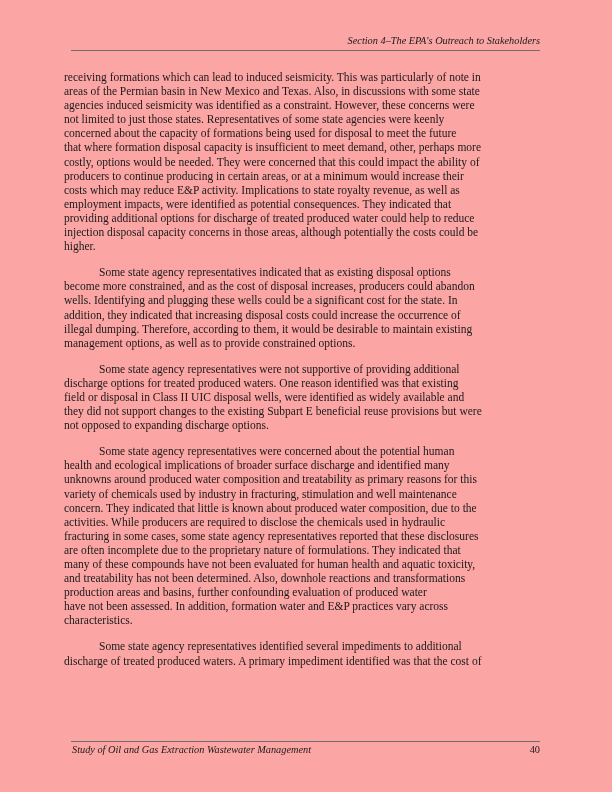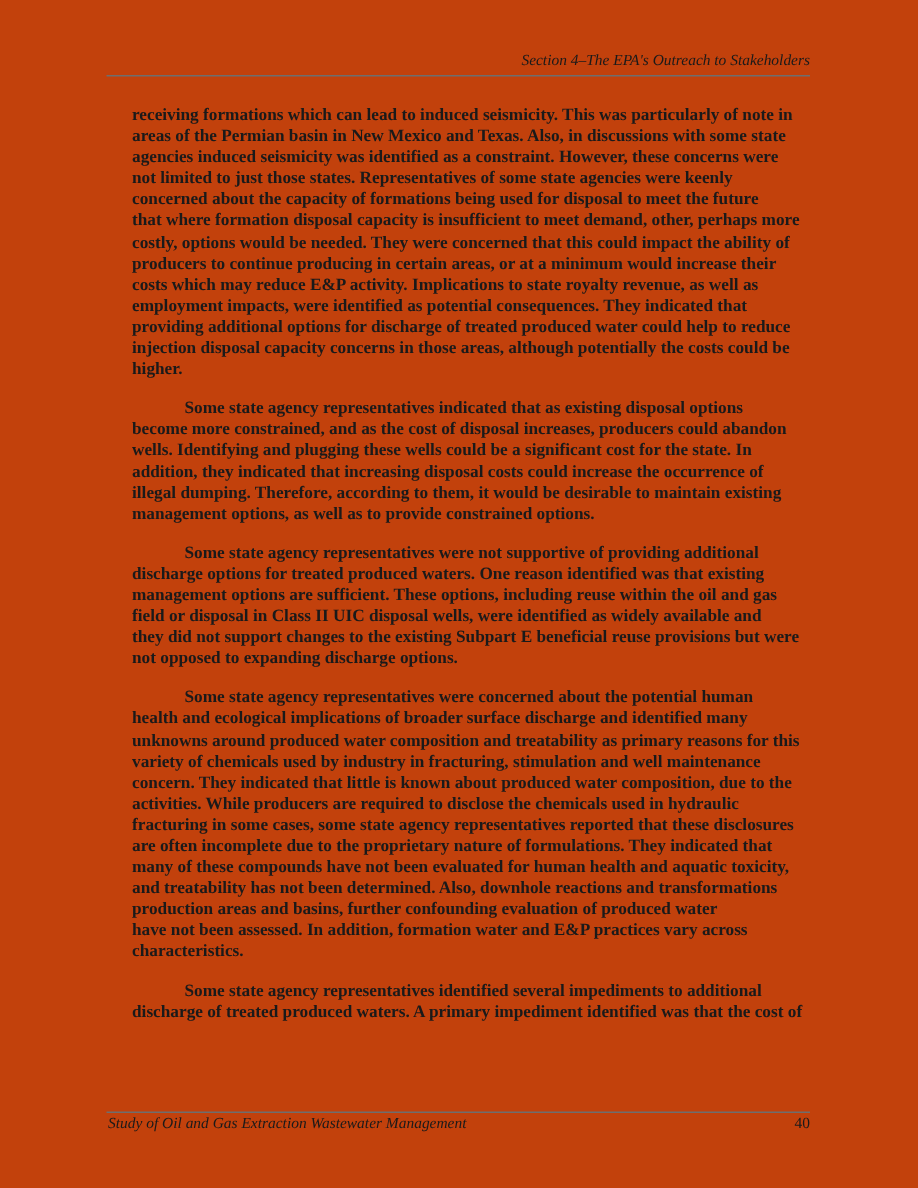--- a/index.html
+++ b/index.html
@@ -4,21 +4,21 @@
 <style>
   html, body {
     margin: 0;
     padding: 0;
     background: #ffffff;
   }
   .page {
     position: relative;
     width: 612px;
     height: 792px;
-    background: #c2410c;
+    background: #fca5a5;
     font-family: "Liberation Serif", serif;
     color: #1a1a1a;
     overflow: hidden;
   }
   .header-title {
     position: absolute;
     top: 35px;
     left: 72px;
     width: 468px;
     text-align: right;
@@ -30,26 +30,25 @@
   .header-rule {
     position: absolute;
     top: 50px;
     left: 71px;
     width: 469px;
     border-top: 1px solid #6e6e6e;
   }
   .doc-body {
     position: absolute;
     top: 70px;
-    left: 88px;
+    left: 64px;
     width: 480px;
     font-size: 11.5px;
     line-height: 14.1px;
     color: #1a1a1a;
-    font-weight: bold;
   }
   .paragraph {
     margin: 0 0 12px 0;
   }
   .line {
     display: block;
     white-space: nowrap;
   }
   .line.first-indent {
     padding-left: 35px;
@@ -109,21 +108,20 @@
         <span class="line first-indent">Some state agency representatives indicated that as existing disposal options</span>
         <span class="line">become more constrained, and as the cost of disposal increases, producers could abandon</span>
         <span class="line">wells. Identifying and plugging these wells could be a significant cost for the state. In</span>
         <span class="line">addition, they indicated that increasing disposal costs could increase the occurrence of</span>
         <span class="line">illegal dumping. Therefore, according to them, it would be desirable to maintain existing</span>
         <span class="line">management options, as well as to provide constrained options.</span>
       </div>
       <div class="paragraph">
         <span class="line first-indent">Some state agency representatives were not supportive of providing additional</span>
         <span class="line">discharge options for treated produced waters. One reason identified was that existing</span>
-        <span class="line">management options are sufficient. These options, including reuse within the oil and gas</span>
         <span class="line">field or disposal in Class II UIC disposal wells, were identified as widely available and</span>
         <span class="line">they did not support changes to the existing Subpart E beneficial reuse provisions but were</span>
         <span class="line">not opposed to expanding discharge options.</span>
       </div>
       <div class="paragraph">
         <span class="line first-indent">Some state agency representatives were concerned about the potential human</span>
         <span class="line">health and ecological implications of broader surface discharge and identified many</span>
         <span class="line">unknowns around produced water composition and treatability as primary reasons for this</span>
         <span class="line">variety of chemicals used by industry in fracturing, stimulation and well maintenance</span>
         <span class="line">concern. They indicated that little is known about produced water composition, due to the</span>

